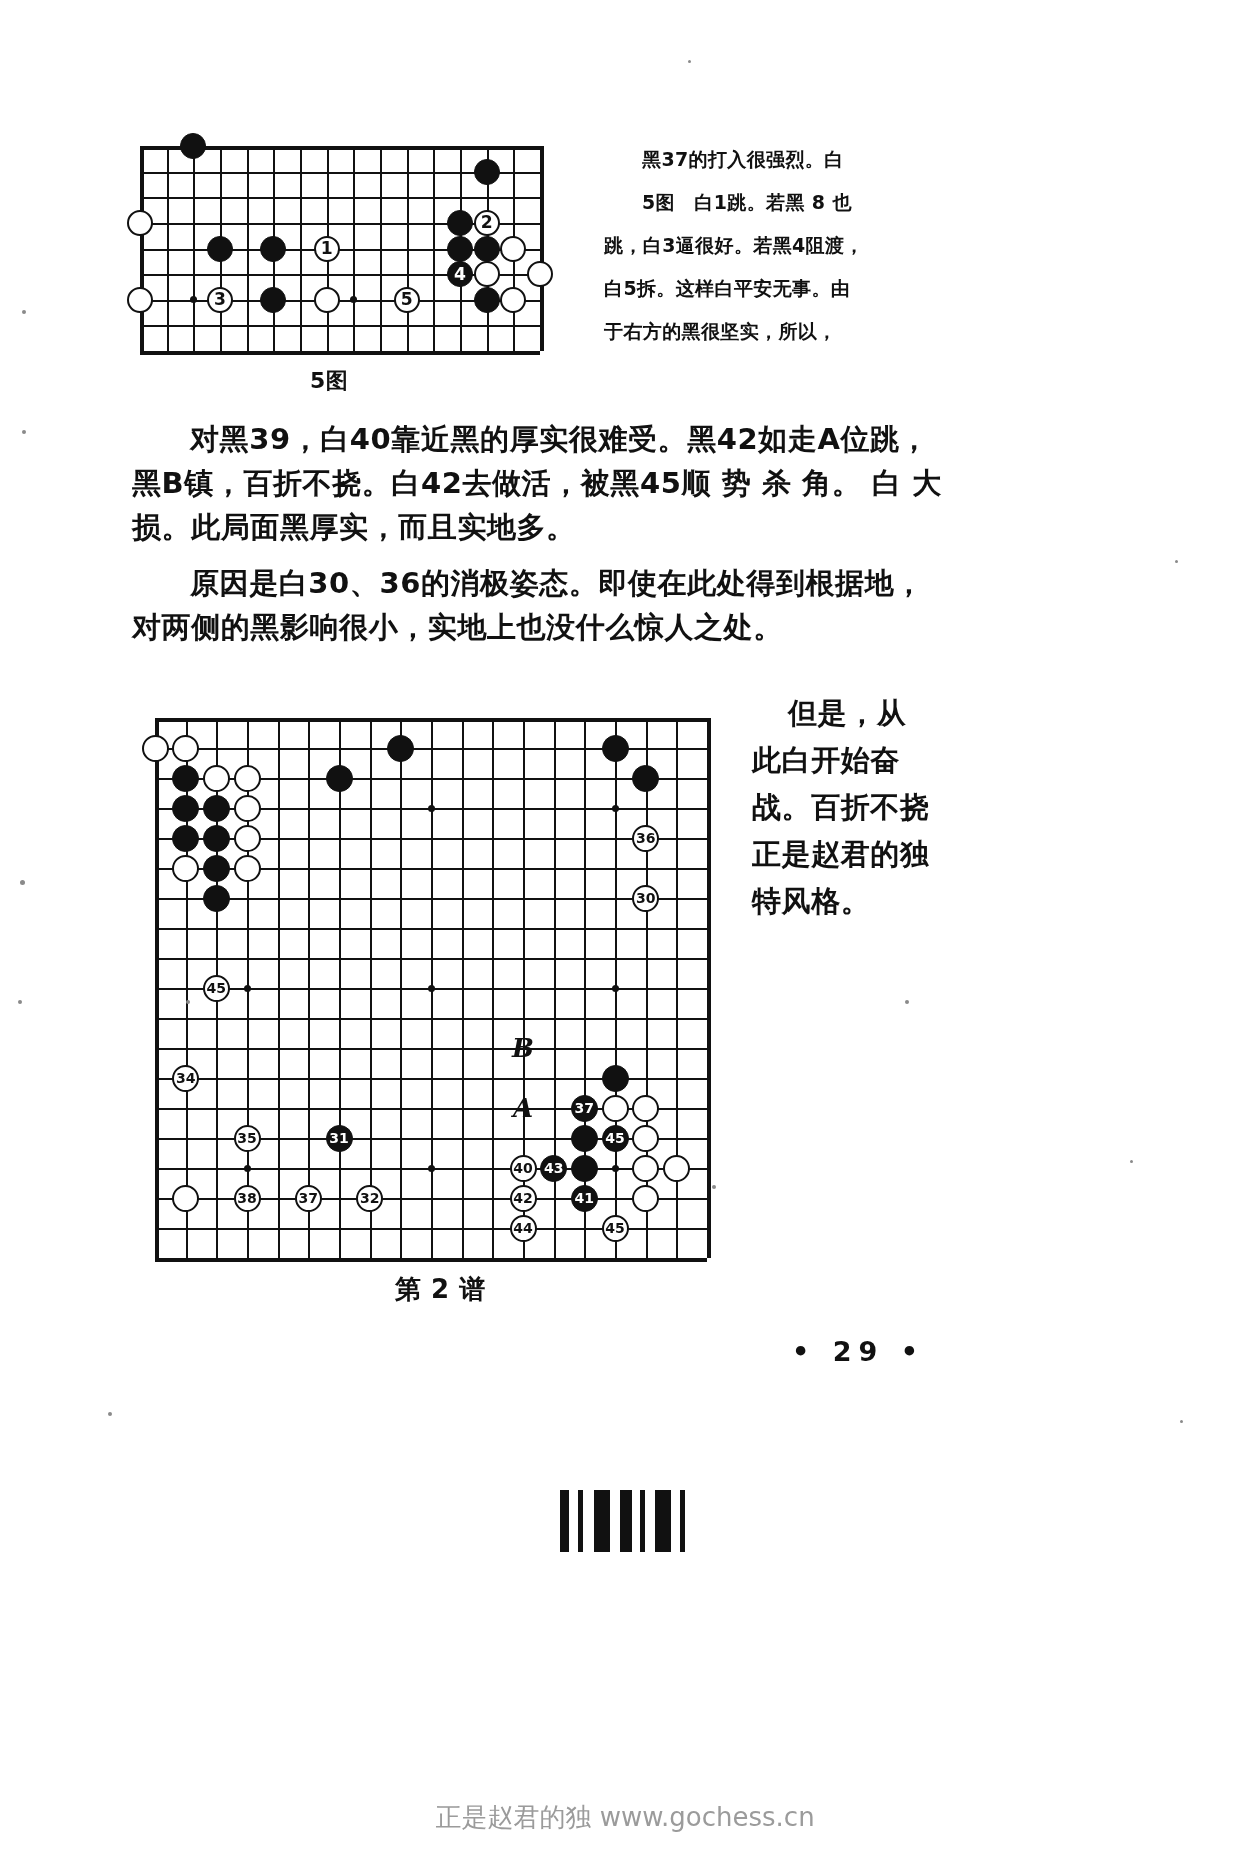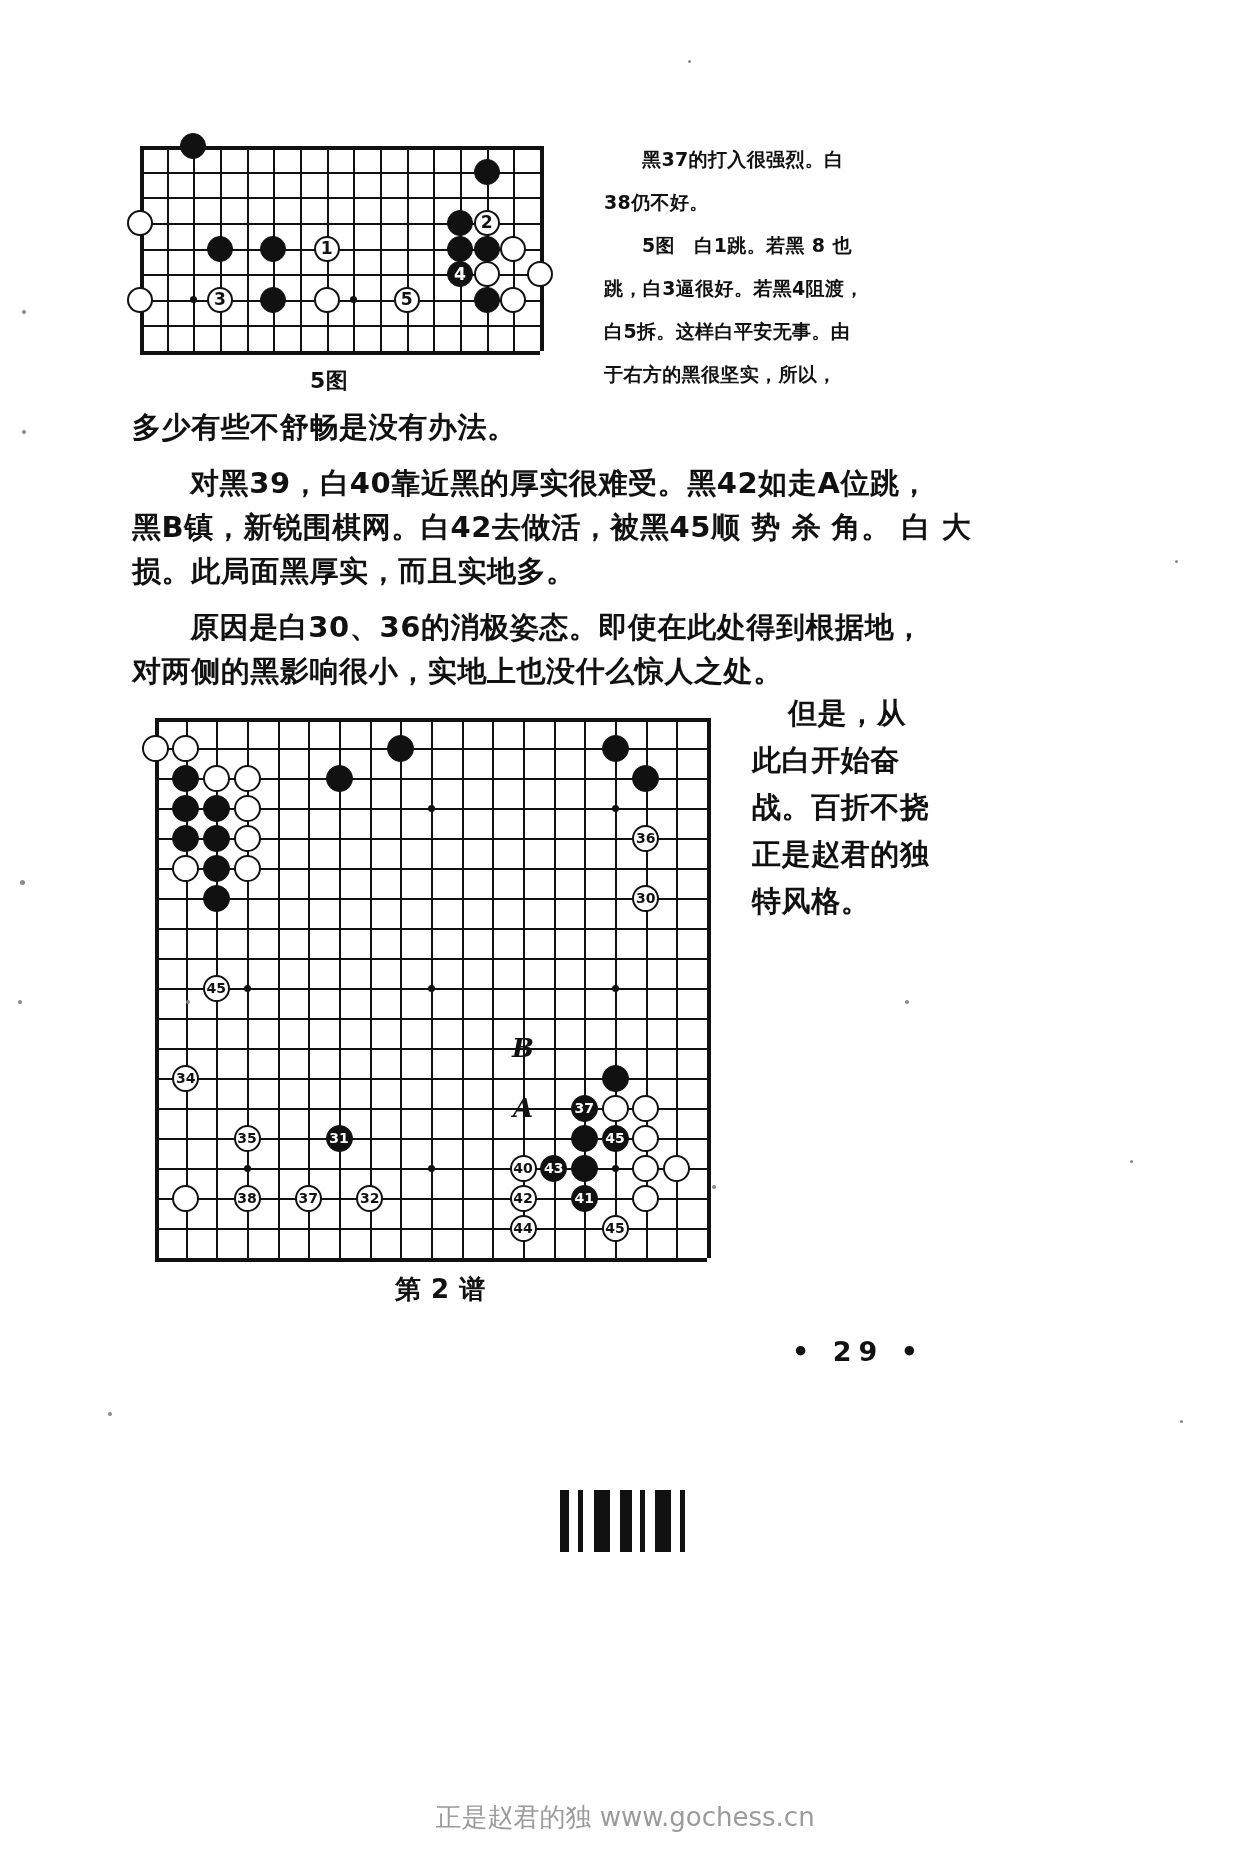--- a/index.html
+++ b/index.html
@@ -228,32 +228,30 @@
       <div class="stone white" style="width: 26px; height: 26px; left: 333.667px; top: 115.125px; font-size: 17.16px; font-family: &quot;DejaVu Sans&quot;, &quot;Liberation Sans&quot;, sans-serif;"></div>
       <div class="stone white" style="width: 26px; height: 26px; left: 387px; top: 115.125px; font-size: 17.16px; font-family: &quot;DejaVu Sans&quot;, &quot;Liberation Sans&quot;, sans-serif;"></div>
       <div class="stone black" style="width: 26px; height: 26px; left: 333.667px; top: 140.75px; font-size: 17.16px; font-family: &quot;DejaVu Sans&quot;, &quot;Liberation Sans&quot;, sans-serif;"></div>
       <div class="stone white" style="width: 26px; height: 26px; left: 360.333px; top: 140.75px; font-size: 17.16px; font-family: &quot;DejaVu Sans&quot;, &quot;Liberation Sans&quot;, sans-serif;"></div>
     </div>
 
   <div class="caption cn" id="cap-fig5">5图</div>
 
   <div id="side-col">
     <div class="line cn indent">黑37的打入很强烈。白</div>
-    <div class="line cn">38仍不好。</div>
     <div class="line cn indent">5图　白1跳。若黑 8 也</div>
     <div class="line cn">跳，白3逼很好。若黑4阻渡，</div>
     <div class="line cn">白5拆。这样白平安无事。由</div>
     <div class="line cn">于右方的黑很坚实，所以，</div>
   </div>
 
   <div id="body-col">
-    <div class="line cn">多少有些不舒畅是没有办法。</div>
     <div class="gap"></div>
     <div class="line cn indent">对黑39，白40靠近黑的厚实很难受。黑42如走A位跳，</div>
-    <div class="line cn">黑B镇，新锐围棋网。白42去做活，被黑45顺 势 杀 角。 白 大</div>
+    <div class="line cn">黑B镇，百折不挠。白42去做活，被黑45顺 势 杀 角。 白 大</div>
     <div class="line cn">损。此局面黑厚实，而且实地多。</div>
     <div class="gap"></div>
     <div class="line cn indent">原因是白30、36的消极姿态。即使在此处得到根据地，</div>
     <div class="line cn">对两侧的黑影响很小，实地上也没什么惊人之处。</div>
   </div>
 
   <div class="board" id="fig2" style="left:155px; top:718px; width:552px; height:540px;">
       <div class="grid-line hline edge" style="left: 0px; width: 552px; top: 0px;"></div>
       <div class="grid-line hline" style="left: 0px; width: 552px; top: 30px;"></div>
       <div class="grid-line hline" style="left: 0px; width: 552px; top: 60px;"></div>

